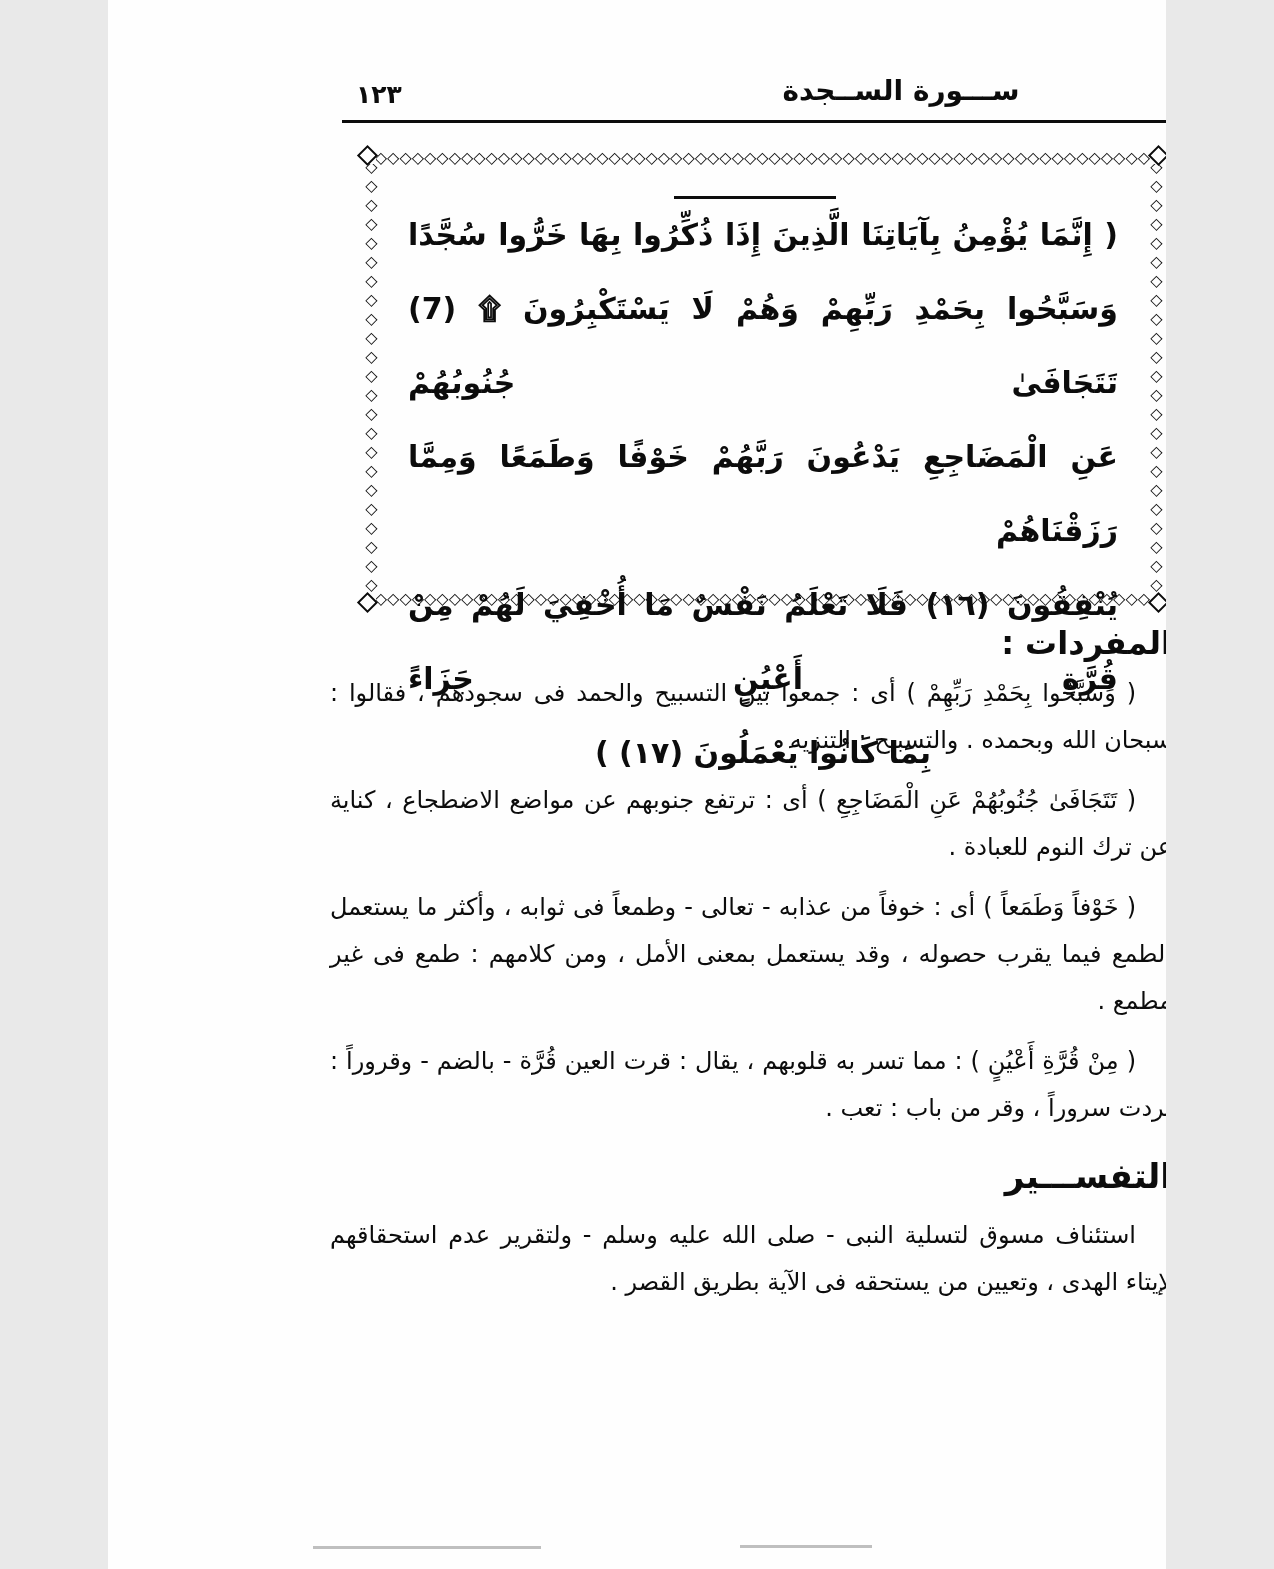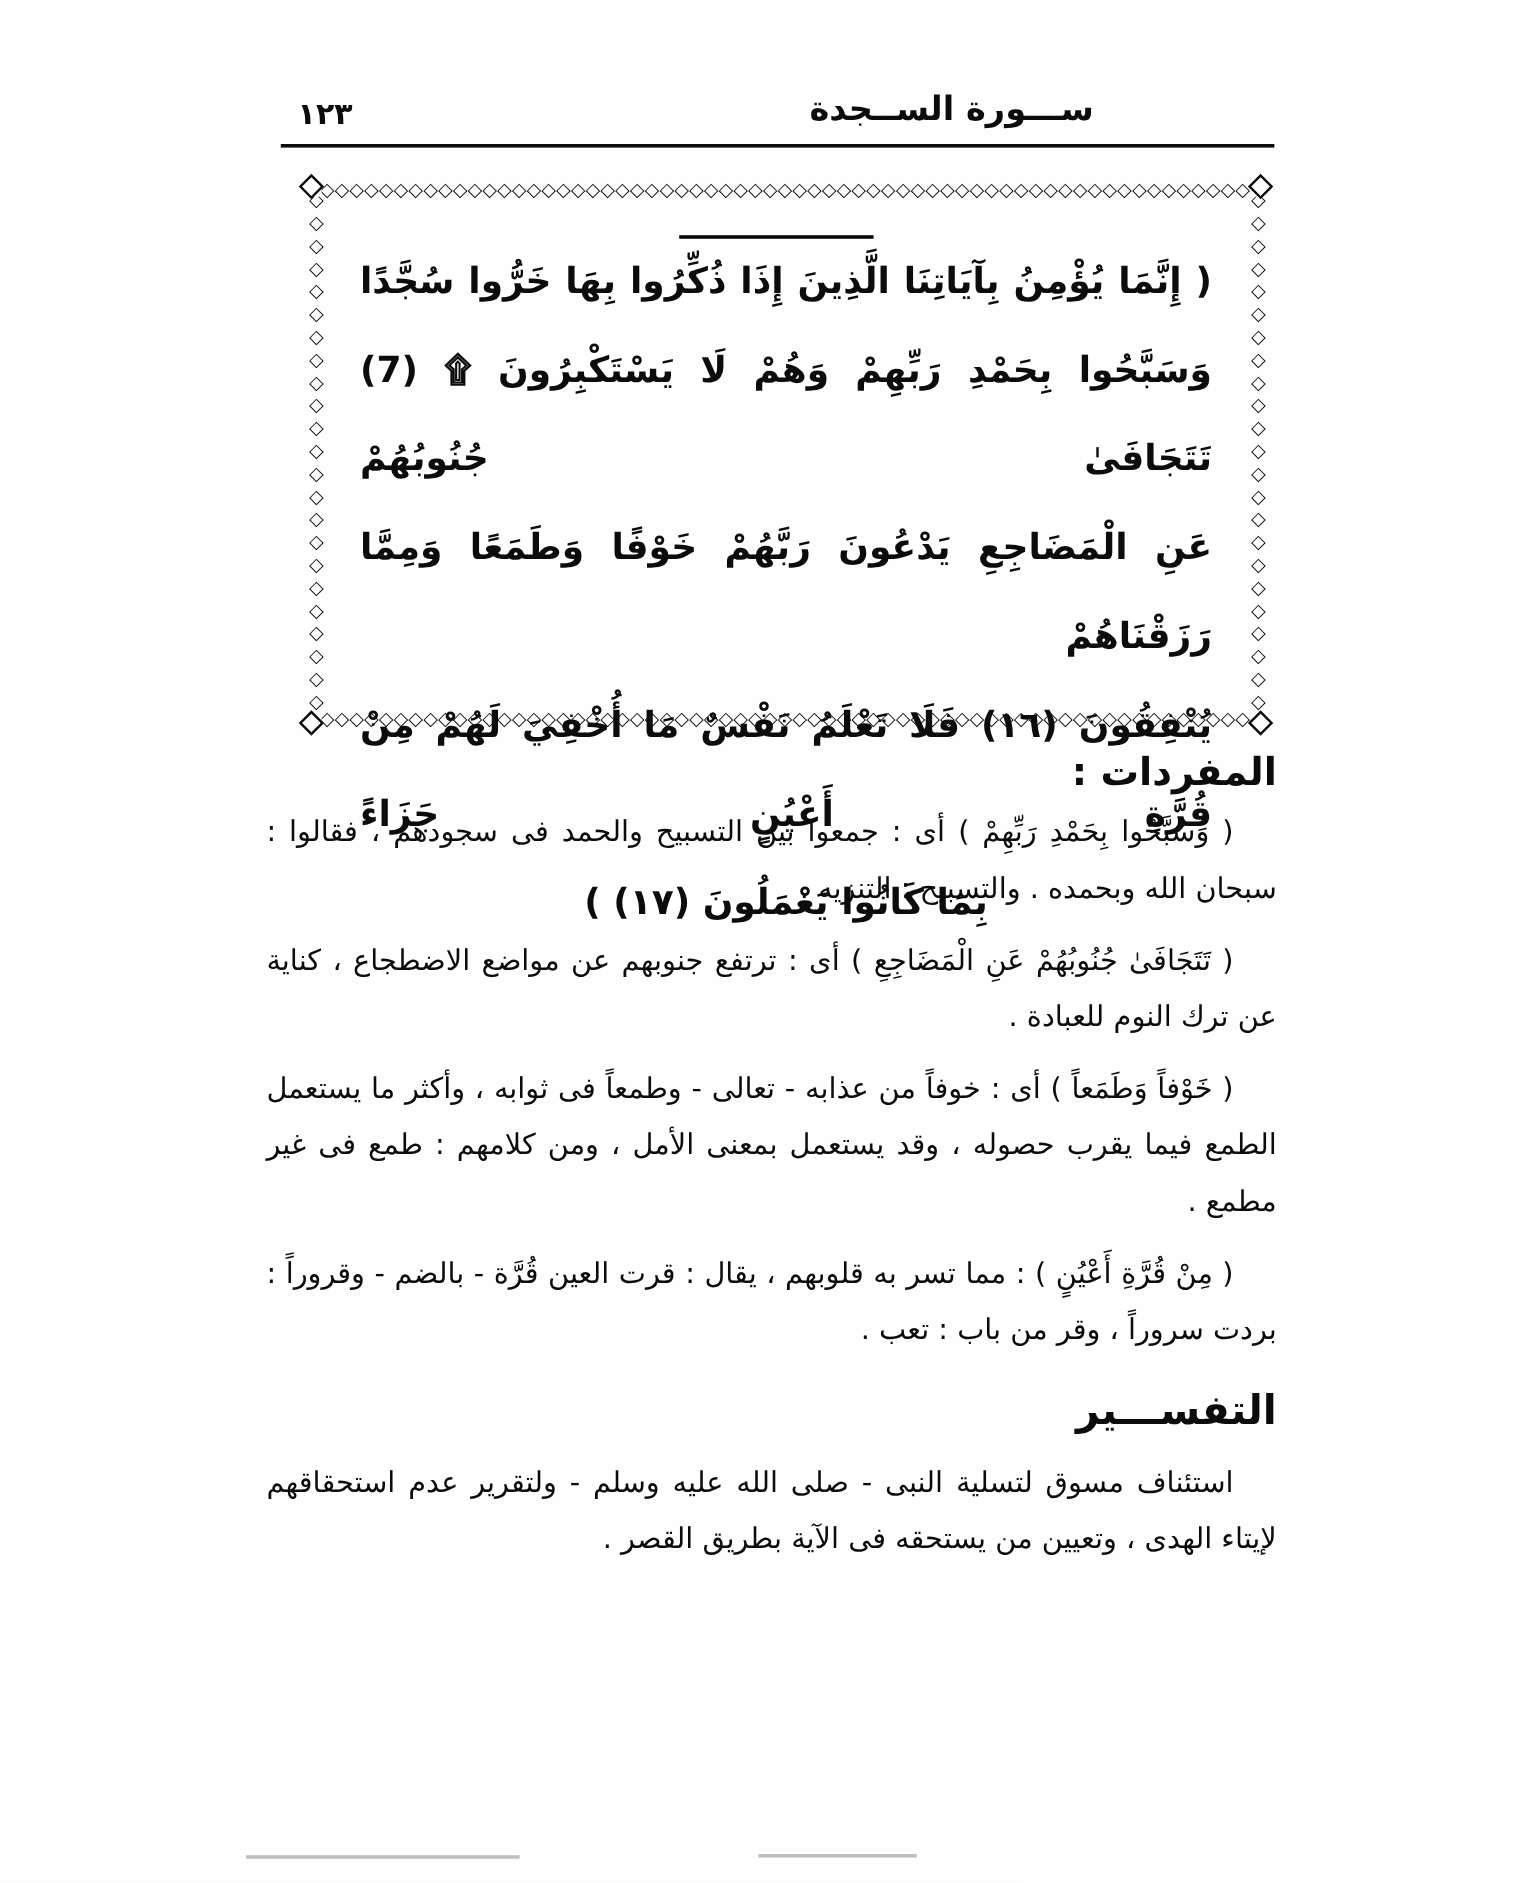--- a/index.html
+++ b/index.html
@@ -1,19 +1,19 @@
 <!DOCTYPE html>
 <html lang="ar" dir="rtl"><head>
 <meta charset="utf-8">
 <style>
   html, body { margin: 0; padding: 0; }
   body { background: #e9e9e9; }
   .page {
     position: relative;
-    width: 1274px;
+    width: 1058px;
     height: 1569px;
     margin: 0 auto;
     background: #fefefe;
     overflow: hidden;
     direction: rtl;
     color: #0c0c0c;
     font-family: "DejaVu Sans", sans-serif;
   }
 
   

